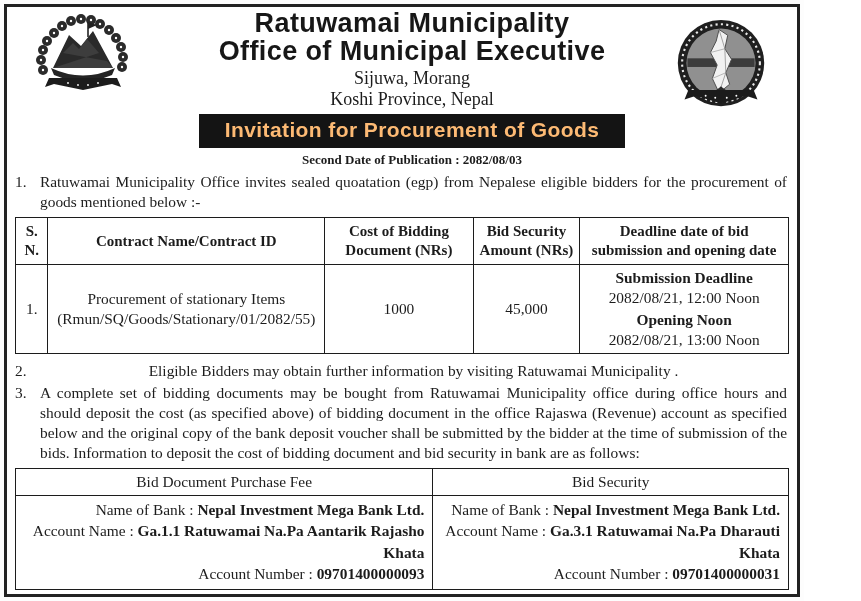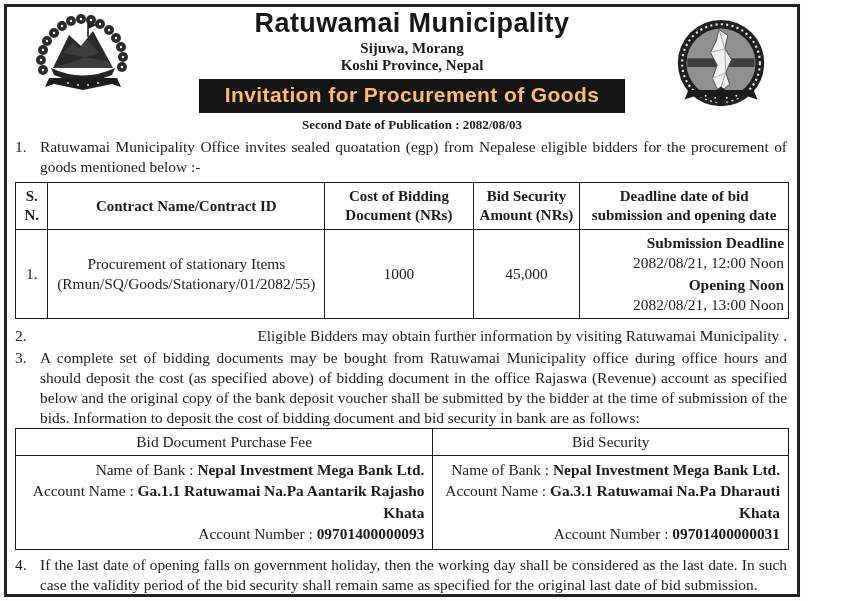--- a/index.html
+++ b/index.html
@@ -7,42 +7,42 @@
   .frame{height:100%;box-sizing:border-box;border:3px solid #222222;background:#ffffff;
          padding:2px 8px 0 8px;overflow:hidden;font-family:"Liberation Serif",serif;color:#1c1c1c;}
 
   
   .header{display:flex;align-items:flex-start;}
   .logo-box-left{width:118px;flex:none;padding:4px 0 0 18px;}
   .logo-box-right{width:112px;flex:none;padding:8px 4px 0 0;text-align:right;}
   .head-center{flex:1;text-align:center;min-width:0;}
   .title{font-family:"Liberation Sans",sans-serif;font-weight:bold;font-size:27px;line-height:1.04;
          color:#171717;letter-spacing:.4px;}
-  .addr{font-weight:bold;font-size:15px;line-height:1.16;margin-top:3px;}
+  .addr{font-weight:normal;font-size:18px;line-height:1.16;margin-top:3px;}
   .banner{display:inline-block;background:#141414;color:#fdba74;font-family:"Liberation Sans",sans-serif;
           font-weight:bold;font-size:21px;letter-spacing:.4px;padding:4px 26px 6px;margin-top:4px;}
   .pub{font-weight:bold;font-size:13px;margin-top:4px;}
 
   
   .note{display:flex;font-size:15.4px;line-height:1.3;margin-top:4px;}
   .note .num{width:25px;flex:none;}
   .note .txt{flex:1;text-align:justify;padding-right:2px;}
 
   
   table{width:100%;border-collapse:collapse;table-layout:fixed;}
   .bidtable{margin-top:5px;}
   .bidtable th,.bidtable td{border:1.5px solid #1c1c1c;padding:1px 4px;}
   .bidtable th{font-size:15px;font-weight:bold;text-align:center;height:44px;line-height:1.25;}
   .bidtable td{font-size:15.4px;text-align:center;height:78px;line-height:1.3;}
   .prewrap{white-space:pre-line;}
   .dl-label{font-weight:bold;}
-  .dl-block{margin:2px 0;text-align:right;}
-
-  
-  .banktable{}
+  .dl-block{margin:2px 0;}
+
+  
+  .banktable{margin-top:5px;}
   .banktable th,.banktable td{border:1.5px solid #1c1c1c;}
   .banktable th{font-weight:normal;font-size:15.4px;padding:2px 4px;height:22px;text-align:center;}
   .banktable td{font-size:15.4px;text-align:right;vertical-align:top;padding:3px 8px 5px;line-height:1.38;}
   .bank-line b{font-weight:bold;}
 
   svg{display:block;}
 </style>
 </head>
 <body>
 
@@ -94,20 +94,21 @@
           <polygon points="16,65 84,65 88,74 79,71 50,77 21,71 12,74" fill="#1c1c1c"></polygon>
           <circle cx="35" cy="70" r="0.9" fill="#fff"></circle>
             <circle cx="45" cy="72" r="0.9" fill="#fff"></circle>
           <circle cx="55" cy="72" r="0.9" fill="#fff"></circle>
             <circle cx="65" cy="70" r="0.9" fill="#fff"></circle>
         </svg>
       </div>
 
       <div class="head-center">
         <div class="title">Ratuwamai Municipality</div>
+        <div class="title">Office of Municipal Executive</div>
         <div class="addr">Sijuwa, Morang</div>
         <div class="addr" style="margin-top:0;text-align:center;">Koshi Province, Nepal</div>
         <div>
           <span class="banner">Invitation for Procurement of Goods</span>
         </div>
         <div class="pub">Second Date of Publication : 2082/08/03</div>
       </div>
 
       <div class="logo-box-right">
         <svg width="96" height="98" viewBox="0 0 100 102">
@@ -172,21 +173,21 @@
               <div class="dl-label">Opening Noon</div>
               <div>2082/08/21, 13:00 Noon</div>
             </div>
           </td>
         </tr>
       </tbody>
     </table>
 
     <div class="note" style="margin-top:7px;">
       <span class="num">2.</span>
-      <span class="txt" style="text-align:right;">Eligible Bidders may obtain further information by visiting Ratuwamai Municipality .</span>
+      <span class="txt" style="text-align:center;">Eligible Bidders may obtain further information by visiting Ratuwamai Municipality .</span>
     </div>
 
     <div class="note" style="margin-top:2px;">
       <span class="num">3.</span>
       <span class="txt">A complete set of bidding documents may be bought from Ratuwamai Municipality office during office hours and should deposit the cost (as specified above) of bidding document in the office Rajaswa (Revenue) account as specified below and the original copy of the bank deposit voucher shall be submitted by the bidder at the time of submission of the bids. Information to deposit the cost of bidding document and bid security in bank are as follows:</span>
     </div>
 
     <table class="banktable">
       <colgroup>
           <col style="width:54%">

